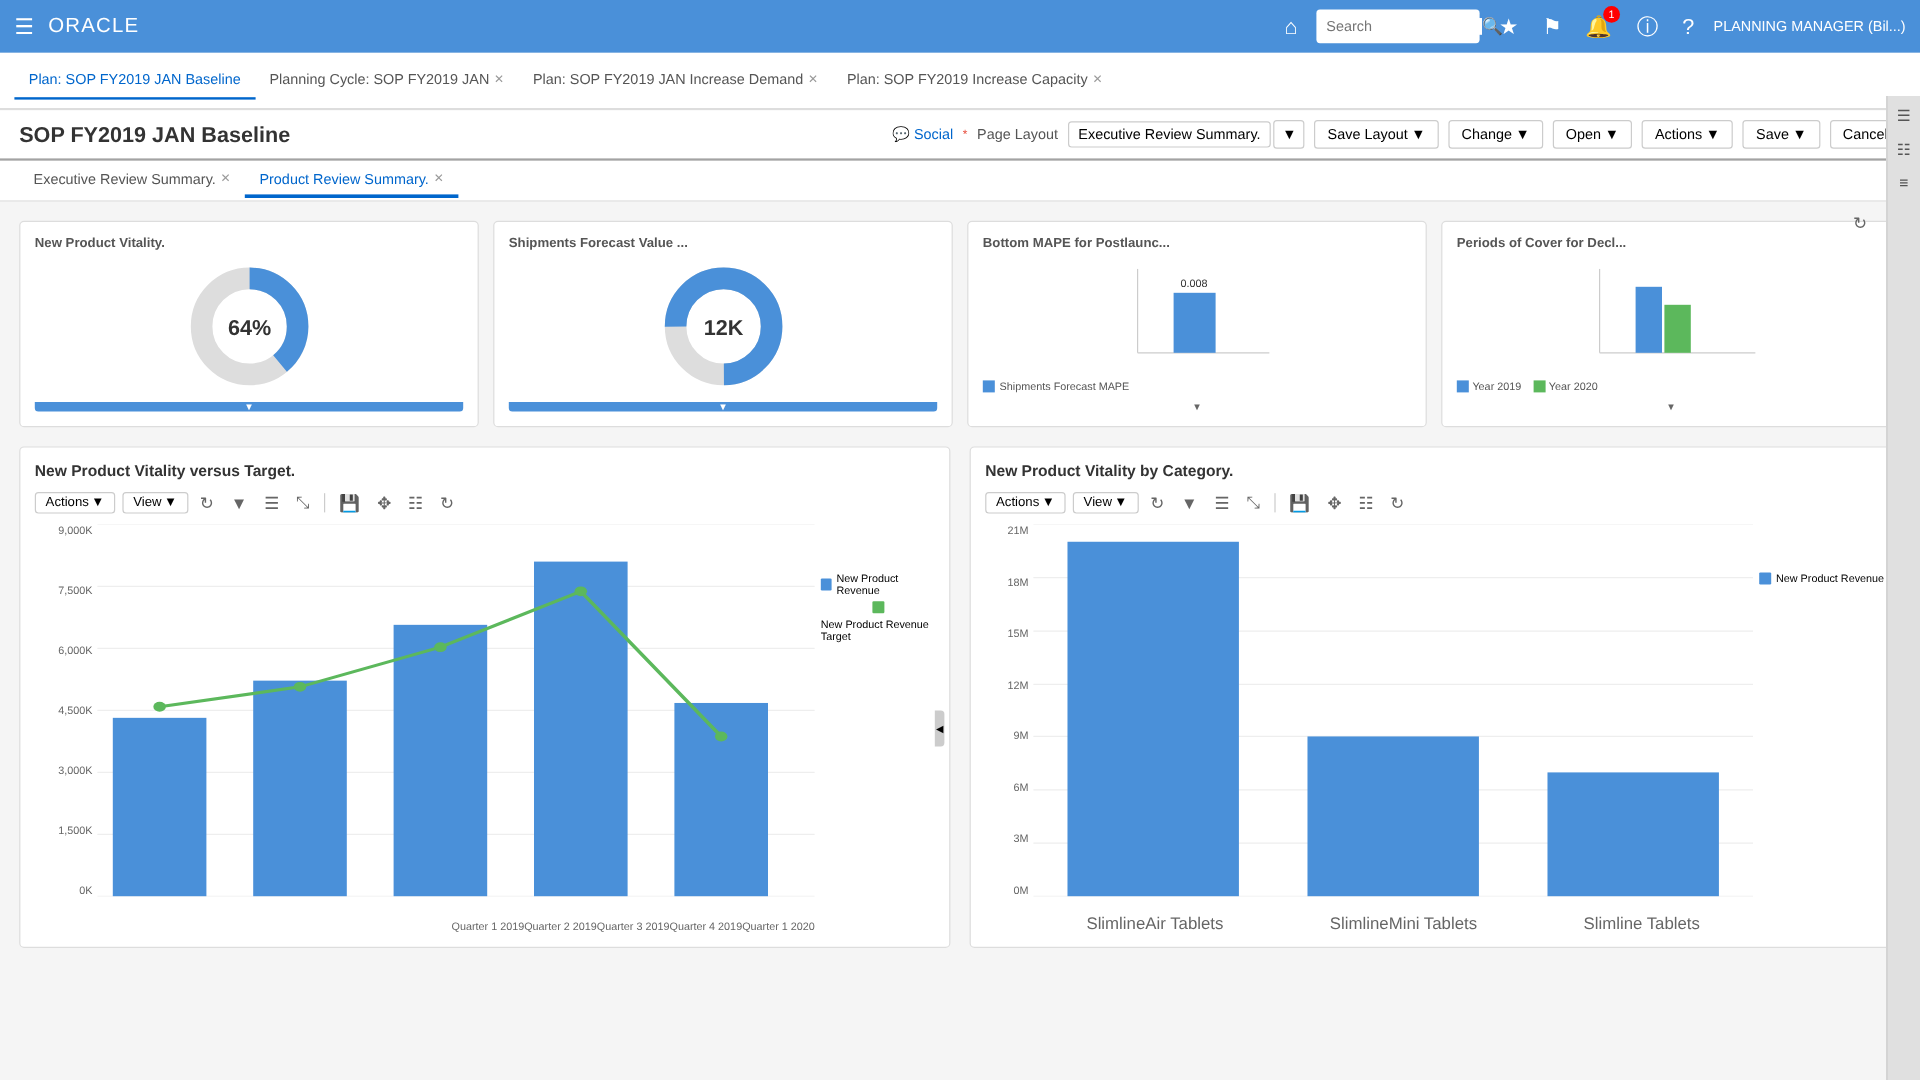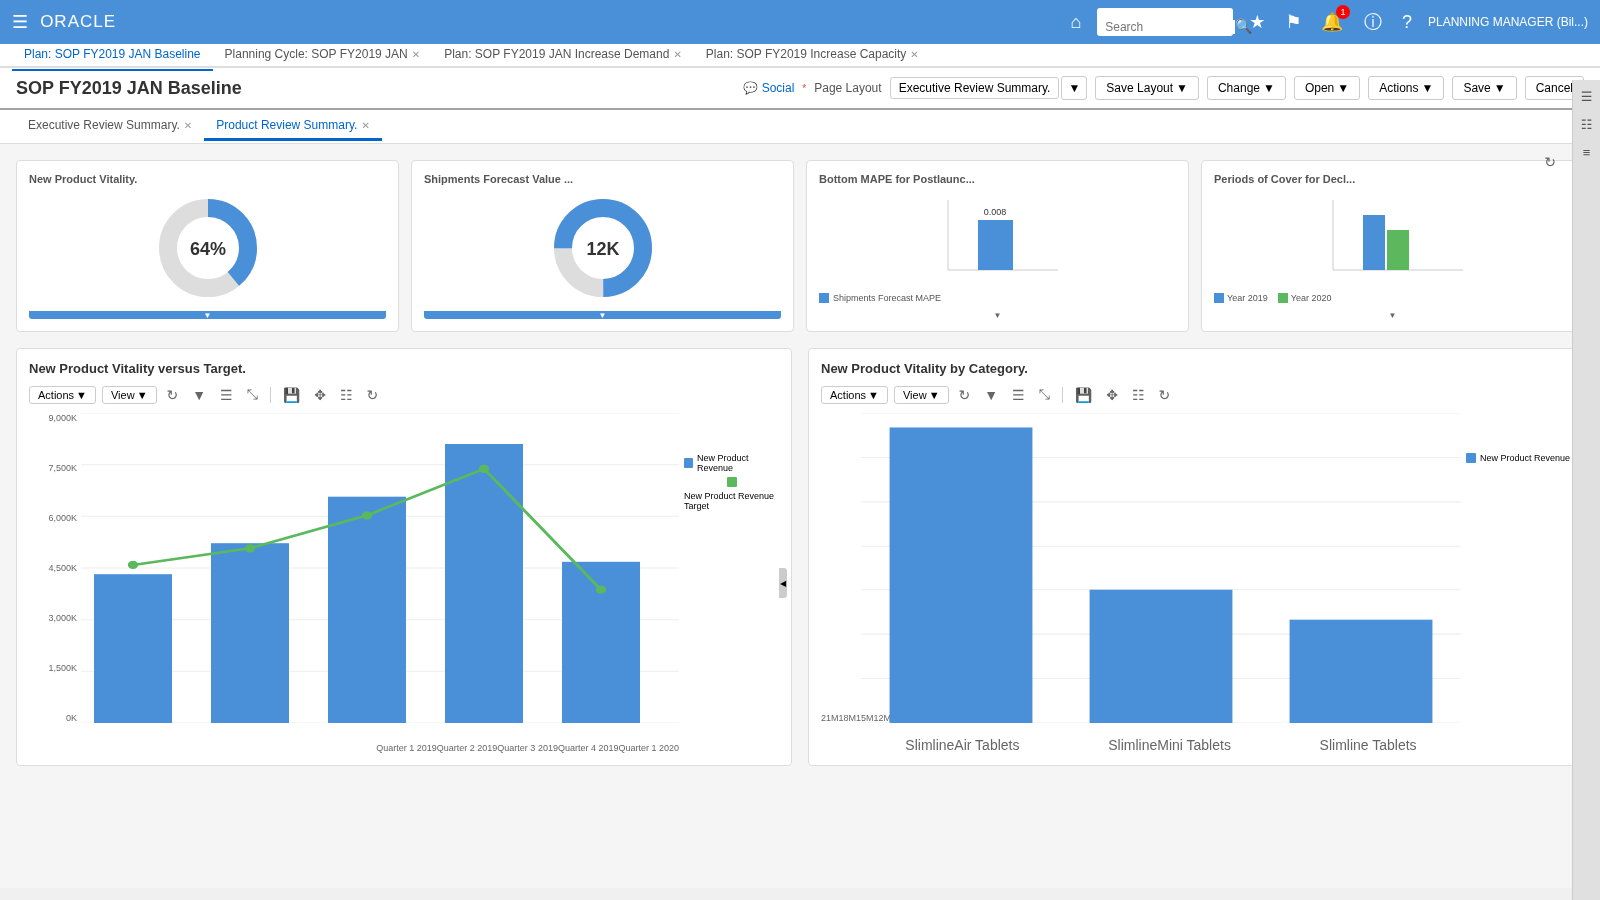--- a/index.html
+++ b/index.html
@@ -13,21 +13,21 @@
       align-items: center;
       padding: 0 12px;
       gap: 12px;
     }
     .hamburger { color: white; font-size: 18px; cursor: pointer; }
     .oracle-logo { color: white; font-size: 17px; font-weight: normal; letter-spacing: 1px; }
     .top-bar-spacer { flex: 1; }
     .top-bar-icon { color: white; font-size: 18px; cursor: pointer; position: relative; margin: 0 4px; }
     .search-box {
       display: flex;
-      align-items: flex-end;
+      align-items: center;
       background: white;
       border-radius: 3px;
       padding: 2px 8px;
       height: 28px;
       width: 136px;
     }
     .search-box input {
       border: none; outline: none; font-size: 12px; width: 130px;
     }
     .search-icon { color: #666; font-size: 14px; cursor: pointer; }
@@ -43,21 +43,21 @@
     }
     .user-label { color: white; font-size: 12px; cursor: pointer; }
 
     
     .tab-bar {
       background: white;
       border-bottom: 2px solid #ddd;
       display: flex;
       align-items: center;
       padding: 0 12px;
-      height: 24px;
+      height: 48px;
       gap: 0;
       text-align: center;
     }
     .tab-item {
       padding: 8px 12px;
       font-size: 12px;
       color: #555;
       cursor: pointer;
       border-bottom: 2px solid transparent;
       display: flex; align-items: center; gap: 4px;
@@ -475,21 +475,21 @@
           <button class="chart-icon-btn">⤡</button>
           <div class="divider" style="width:1px;height:16px;background:#ccc;margin:0 2px;"></div>
           <button class="chart-icon-btn">💾</button>
           <button class="chart-icon-btn">✥</button>
           <button class="chart-icon-btn">☷</button>
           <button class="chart-icon-btn">↻</button>
         </div>
 
         <div style="position:relative; height:340px;">
 
-          <div style="position:absolute;left:0;top:0;bottom:30px;width:40px;display:flex;flex-direction:row;justify-content:space-between;align-items:flex-end;font-size:9px;color:#666;padding-right:4px;">
+          <div style="position:absolute;left:0;top:0;bottom:30px;width:40px;display:flex;flex-direction:column;justify-content:space-between;align-items:flex-end;font-size:9px;color:#666;padding-right:4px;">
             <span>21M</span>
             <span>18M</span>
             <span>15M</span>
             <span>12M</span>
             <span>9M</span>
             <span>6M</span>
             <span>3M</span>
             <span>0M</span>
           </div>
 

